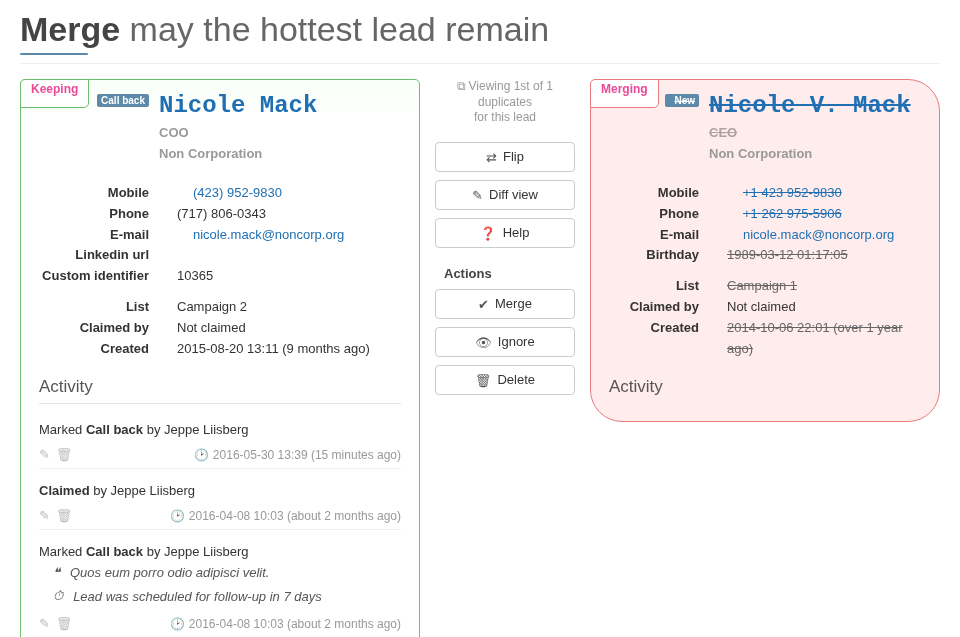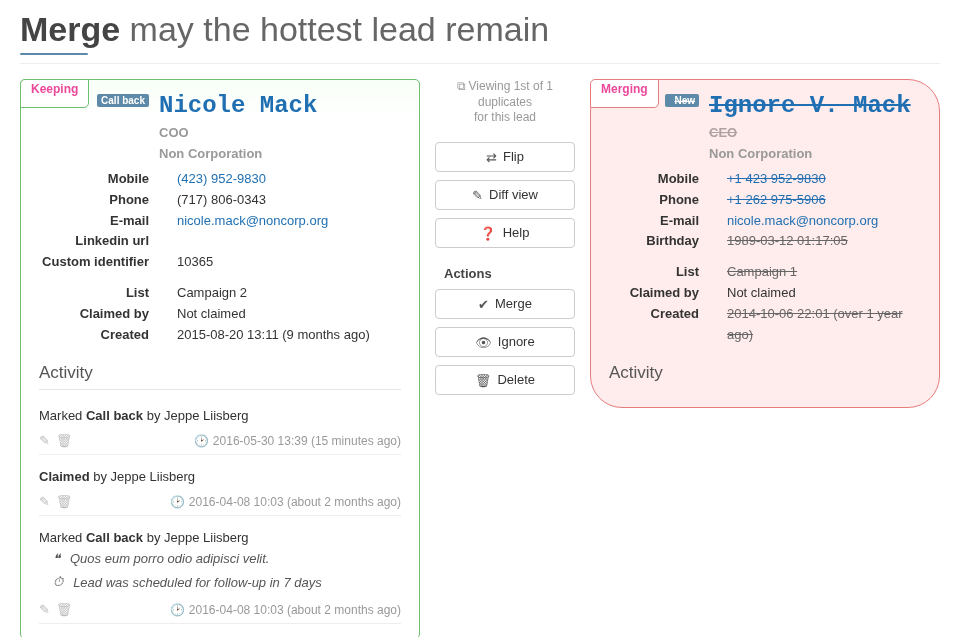--- a/index.html
+++ b/index.html
@@ -29,28 +29,28 @@
 
     
     .lead-head { display: flex; gap: 10px; margin-bottom: 8px; }
     .status-badge { align-self: flex-start; margin-top: 6px; font-size: 10px; background: #5d8aa8; color: #fff; padding: 1px 4px; border-radius: 2px; font-weight: 700; white-space: nowrap; }
     .panel-merge .status-badge { text-decoration: line-through; padding-left: 9px; }
     .lead-titles { }
     .lead-name { color: #1f6fb2; font-weight: 700; font-size: 24px; margin-bottom: 2px; font-family: Liberation Mono, monospace; }
     .panel-merge .lead-name { text-decoration: line-through; }
     .lead-role { color: #999; font-weight: 700; margin: 6px 0; }
     .panel-merge .lead-role { text-decoration: line-through; color:#b0a2a2; }
-    .lead-company { color: #999; font-weight: 700; }
+    .lead-company { color: #999; font-weight: 700; margin-bottom: 14px; }
 
     
     .details { }
     .row { display: flex; gap: 28px; line-height: 1.6; }
     .row .lbl { flex: 0 0 110px; text-align: right; font-weight: 700; color: #333; }
     .row .val { flex: 1; color: #333; }
-    .row.link .val { color: #1f6fb2; }
+    .row.link .val { color: #1f6fb2; margin-left: 16px; }
     .panel-merge .strike { text-decoration: line-through; color: #666; }
     .panel-merge .row.link .strike { color: #1f6fb2; }
     .sep { height: 10px; }
 
     
     .activity-h { font-size: 17px; color: #555; margin: 18px 0 10px; border-bottom: 1px solid #e5e5e5; padding-bottom: 6px; }
     .activity-item { padding: 8px 0 6px; }
     .activity-text { font-size: 13px; color: #333; }
     .activity-text strong { font-weight: 700; }
     .activity-meta { display: flex; justify-content: space-between; align-items: center; border-bottom: 1px solid #eee; padding: 4px 0 6px; margin-top: 6px; font-size: 12px; color:#999; }
@@ -176,21 +176,21 @@
       <button class="btn"><span class="ico">🗑</span><span>Delete</span></button>
     </div>
 
     <div class="panel panel-merge">
       <div class="panel-tab">Merging</div>
       <div class="lead-head">
         <div style="flex:0 0 90px; text-align:right;">
           <span class="status-badge">New</span>
         </div>
         <div class="lead-titles">
-          <div class="lead-name">Ignore V. Mack</div>
+          <div class="lead-name">Nicole V. Mack</div>
           <div class="lead-role">CEO</div>
           <div class="lead-company">Non Corporation</div>
         </div>
       </div>
       <div class="details" id="merge-fields">
           <div class="row link">
             <div class="lbl" style="flex: 0 0 90px;">Mobile</div>
             <div class="val strike">+1 423 952-9830</div>
           </div>
           <div class="row link">

